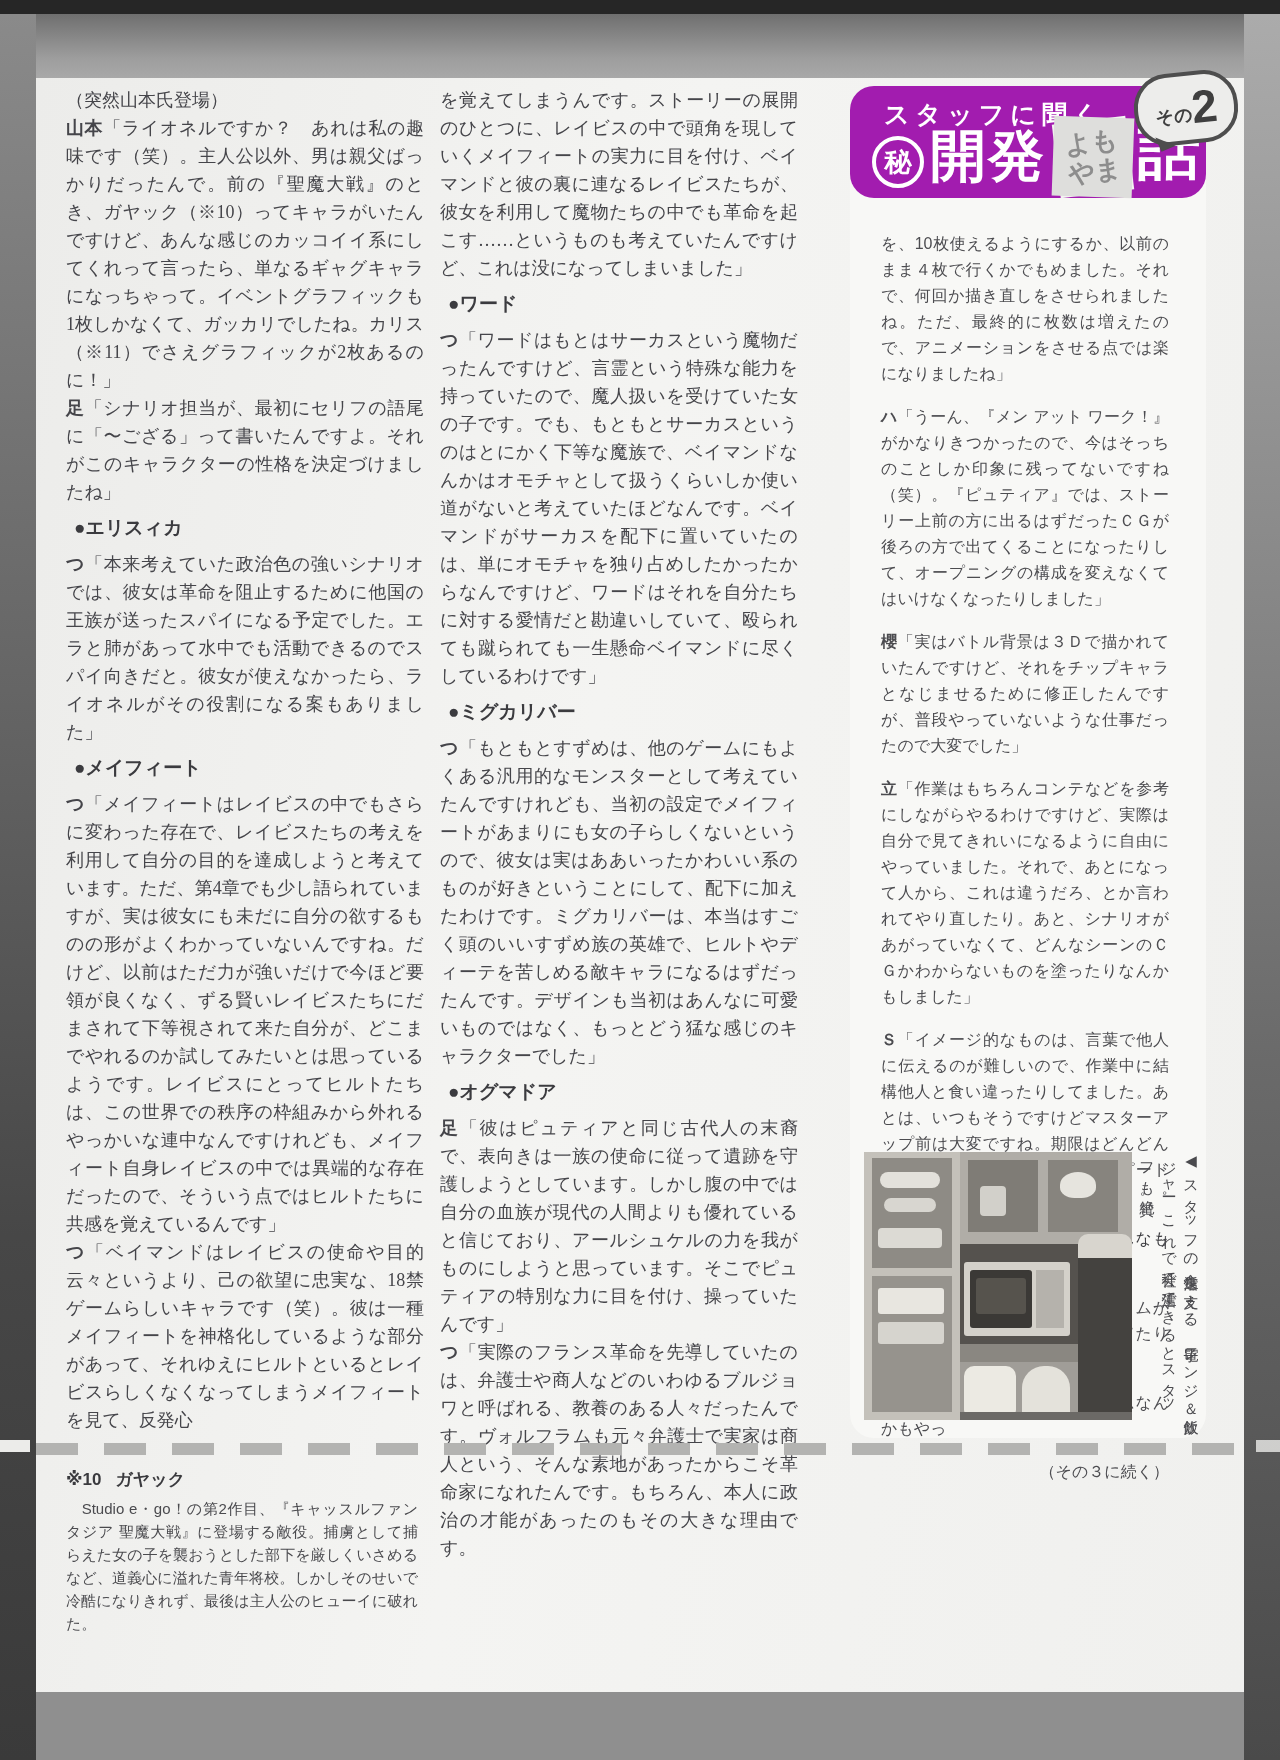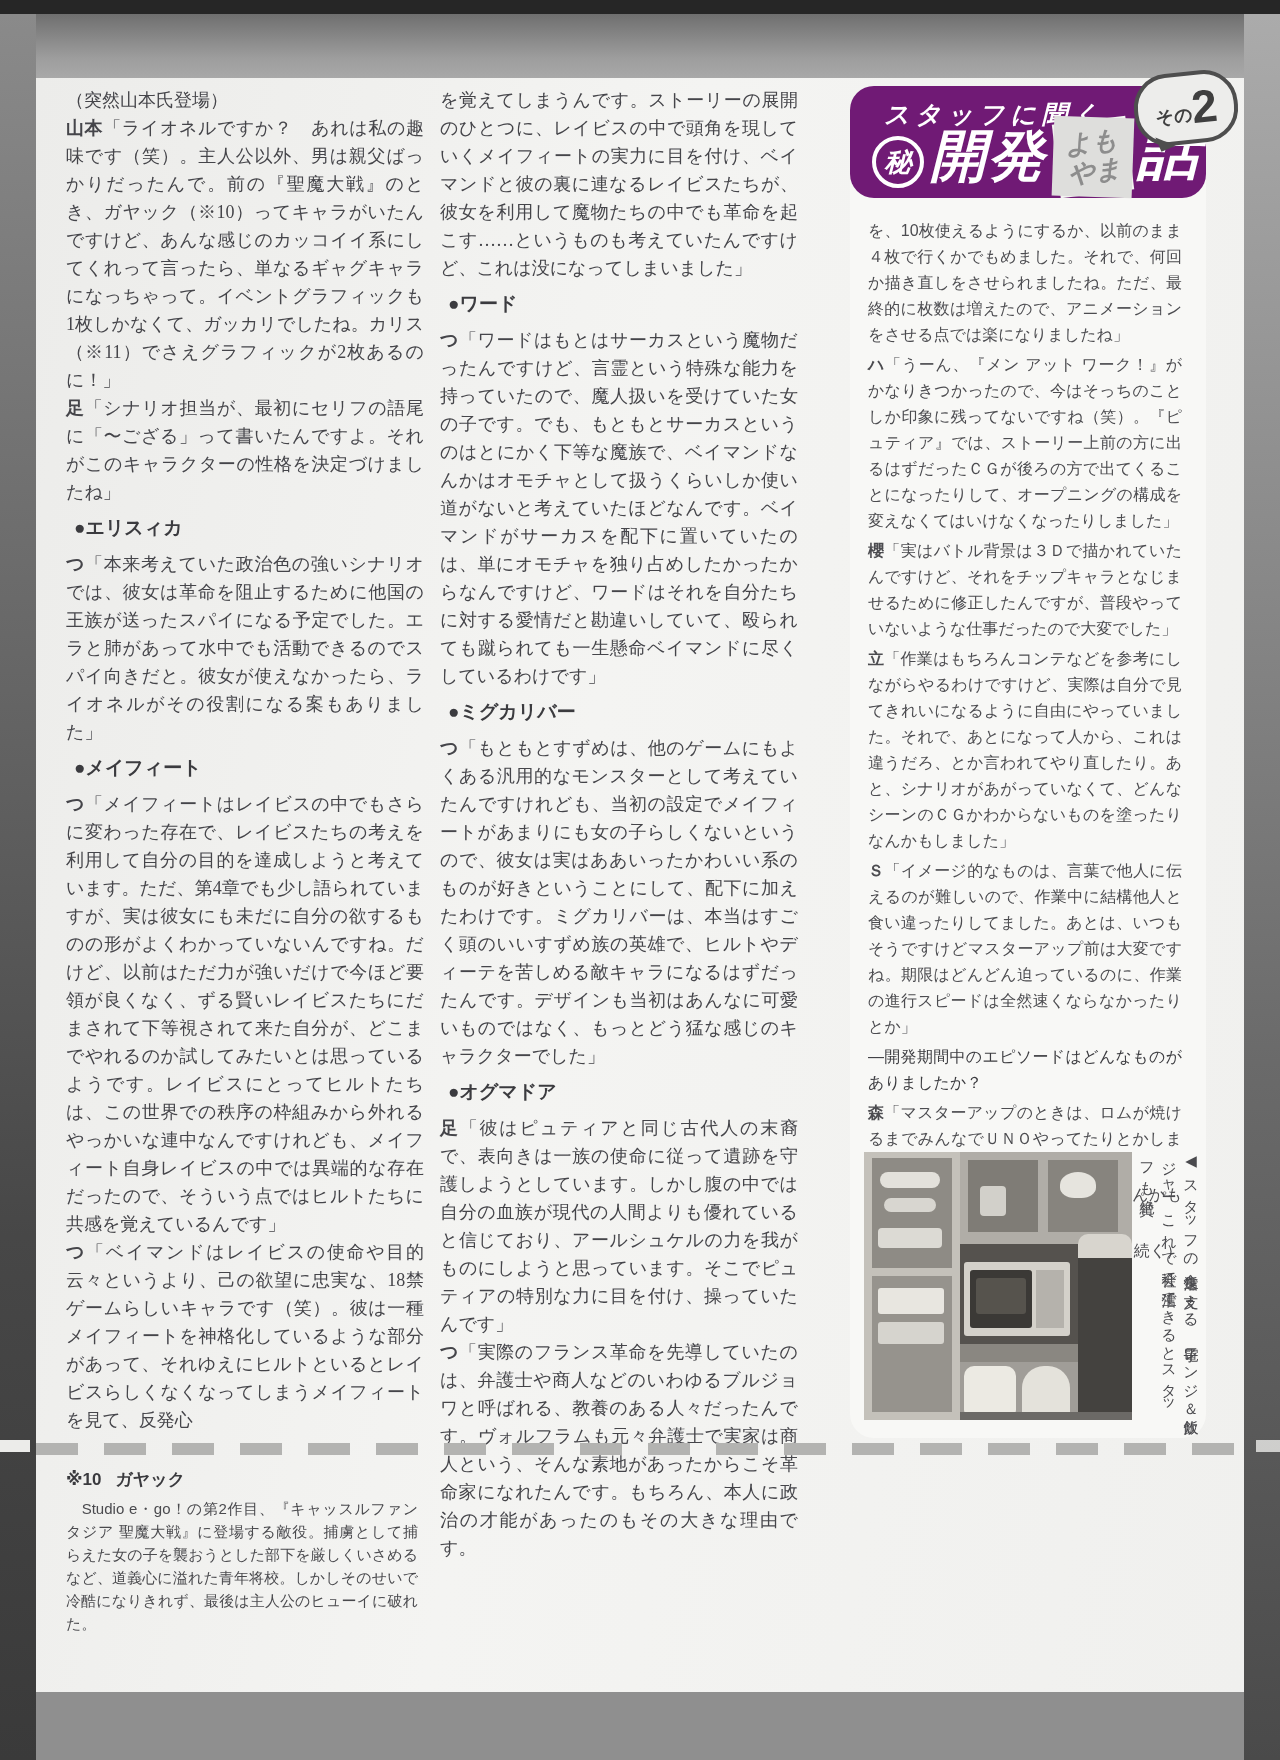--- a/index.html
+++ b/index.html
@@ -22,21 +22,21 @@
     text-align:justify;word-break:break-all;}
   .col-left{left:30px;}
   .col-mid{left:404px;}
   .col p{margin:0;}
   .col h3.sec{margin:8px;font-family:"Liberation Sans","DejaVu Sans",sans-serif;font-weight:700;
     font-size:19px;line-height:28px;color:#3b3b3f;}
   .spk{font-family:"Liberation Sans","DejaVu Sans",sans-serif;font-weight:700;}
 
   
   .panel{position:absolute;left:814px;top:8px;width:356px;height:1352px;background:#f8f8f6;border-radius:24px;}
-  .panel-header{position:relative;width:356px;height:112px;background:#701a75;border-radius:24px;font-style:italic;}
+  .panel-header{position:relative;width:356px;height:112px;background:#a21caf;border-radius:24px;}
   .kicker{position:absolute;left:34px;top:12px;color:#ffffff;font-family:"Liberation Sans","DejaVu Sans",sans-serif;
     font-weight:700;font-size:25px;letter-spacing:6px;}
   .maru{position:absolute;left:22px;top:50px;width:44px;height:44px;border:4px solid #ffffff;border-radius:50%;
     color:#ffffff;font-family:"Liberation Sans","DejaVu Sans",sans-serif;font-weight:700;font-size:27px;
     line-height:44px;text-align:center;}
   .dev{position:absolute;left:80px;top:40px;color:#ffffff;font-family:"Liberation Sans","DejaVu Sans",sans-serif;
     font-weight:700;font-size:56px;line-height:60px;letter-spacing:2px;}
   .yomo-box{position:absolute;left:206px;top:34px;width:74px;height:74px;background:#f3f3f1;
     transform:rotate(-7deg);display:flex;flex-direction:column;align-items:center;justify-content:center;
     font-family:"Liberation Sans","DejaVu Sans",sans-serif;font-weight:700;font-size:26px;line-height:29px;
@@ -48,21 +48,21 @@
     border-radius:34px;transform:rotate(-6deg);display:flex;align-items:center;justify-content:center;z-index:5;
     font-family:"Liberation Sans","DejaVu Sans",sans-serif;color:#3f3f3f;}
   .badge::after{content:"";position:absolute;left:8px;bottom:-20px;border:11px solid transparent;
     border-top-color:#4e4e4e;transform:rotate(28deg);}
   .b-small{font-weight:700;font-size:18px;margin-top:14px;}
   .b-big{font-weight:800;font-size:46px;line-height:46px;}
 
   .panel-text{position:absolute;left:14px;top:128px;width:322px;color:#4c4c50;
     font-family:"Liberation Sans","DejaVu Sans",sans-serif;font-size:16px;line-height:26px;
     text-align:justify;word-break:break-all;}
-  .panel-text p{margin:4px;}
+  .panel-text p{margin:17px;}
   .panel-text .q{font-weight:400;color:#3c3c40;}
   .panel-text .tbc{text-align:right;}
 
   
   .photo{position:absolute;left:14px;top:1066px;width:268px;height:268px;background:#a09d98;overflow:hidden;}
   .photo div{position:absolute;}
   .ph-left-cab{left:0;top:0;width:96px;height:268px;background:#c4c1ba;}
   .ph-glass-a{left:8px;top:6px;width:80px;height:110px;background:#8e8b85;}
   .ph-glass-b{left:8px;top:124px;width:80px;height:136px;background:#96938d;}
   .ph-dish1{left:16px;top:20px;width:60px;height:16px;background:#e3e1db;border-radius:8px;}

